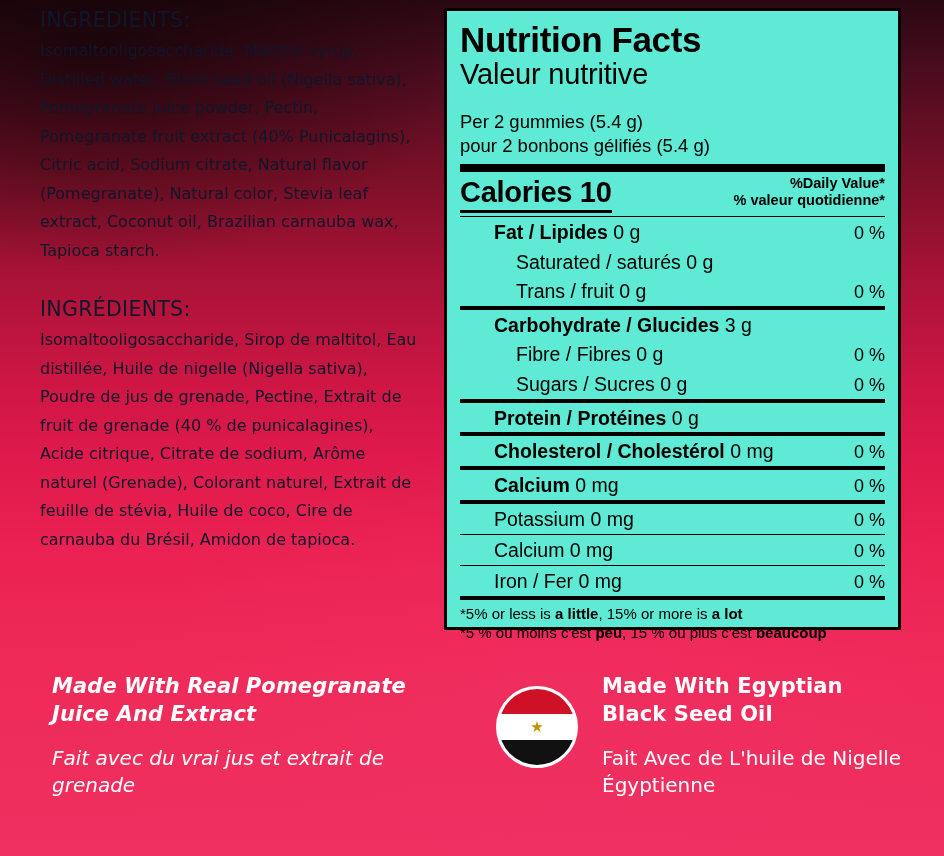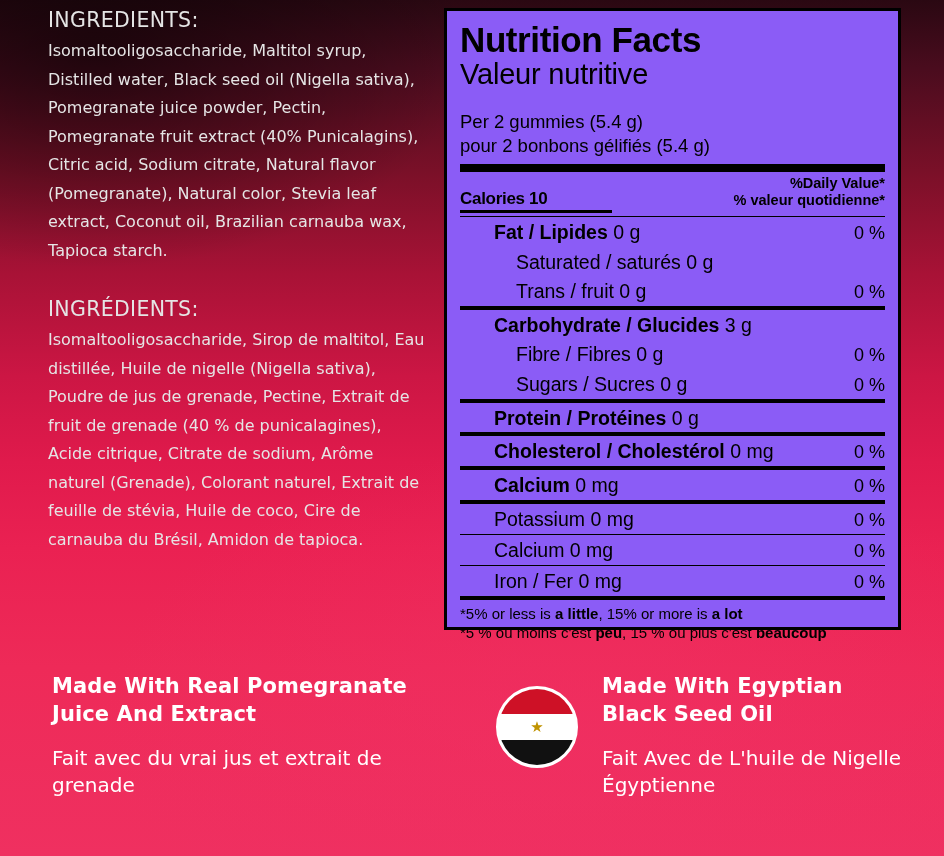--- a/index.html
+++ b/index.html
@@ -32,24 +32,24 @@
     inset: 0;
     background:
       radial-gradient(ellipse 700px 420px at 62% 86%, rgba(240,48,100,0.55), rgba(240,48,100,0) 70%),
       radial-gradient(ellipse 520px 300px at 10% 6%, rgba(0,0,0,0.55), rgba(0,0,0,0) 72%);
   }
   .page { position: absolute; inset: 0; }
 
   
   .ingredients {
     position: absolute;
-    left: 48px;
+    left: 40px;
     top: 8px;
     width: 382px;
-    color: #e5e5e5;
+    color: #0f172a;
   }
   .ing-head {
     font-size: 20.5px;
     letter-spacing: 0.3px;
     margin: 0 0 5px 0;
     font-weight: 400;
   }
   .ing-body {
     font-size: 16px;
     line-height: 28.5px;
@@ -58,21 +58,21 @@
   }
   .ing-block2 { margin-top: 32px; }
 
   
   .nfp {
     position: absolute;
     left: 444px;
     top: 8px;
     width: 457px;
     height: 622px;
-    background: #8b5cf6;
+    background: #5eead4;
     border: 3px solid #000000;
     padding: 10px 13px 8px 13px;
     color: #000000;
     font-family: "Liberation Sans", "DejaVu Sans", sans-serif;
   }
   .nfp-title {
     font-size: 35px;
     line-height: 37px;
     font-weight: 700;
     letter-spacing: -0.4px;
@@ -92,21 +92,21 @@
   .rule-thick { border-top: 8px solid #000; margin: 6px 0 0 0; }
   .rule-med { border-top: 4px solid #000; margin: 0; }
   .rule-thin { border-top: 1.5px solid #000; margin: 0; }
 
   .cal-row {
     display: flex;
     align-items: flex-end;
     justify-content: space-between;
     padding: 3px 0 2px 0;
   }
-  .cal-left { font-size: 17px; font-weight: 700; letter-spacing: -0.3px; }
+  .cal-left { font-size: 29px; font-weight: 700; letter-spacing: -0.3px; }
   .dv-right { text-align: right; font-size: 14.5px; line-height: 17px; font-weight: 700; }
   .cal-underline {
     border-bottom: 3px solid #000;
     width: 152px;
     margin-top: -1px;
   }
 
   .row {
     display: flex;
     justify-content: space-between;
@@ -125,21 +125,21 @@
     line-height: 19px;
     padding-top: 4px;
   }
   .note b { font-weight: 700; }
 
   
   .claim {
     position: absolute;
     color: #ffffff;
   }
-  .claim-left { left: 52px; top: 672px; width: 380px; }
+  .claim-left { left: 52px; top: 672px; width: 380px; font-style: italic; }
   .claim-right { left: 602px; top: 672px; width: 300px; }
   .claim-en {
     font-size: 21px;
     line-height: 28px;
     font-weight: 700;
     letter-spacing: 0.1px;
     margin: 0;
   }
   .claim-fr {
     font-size: 20px;

